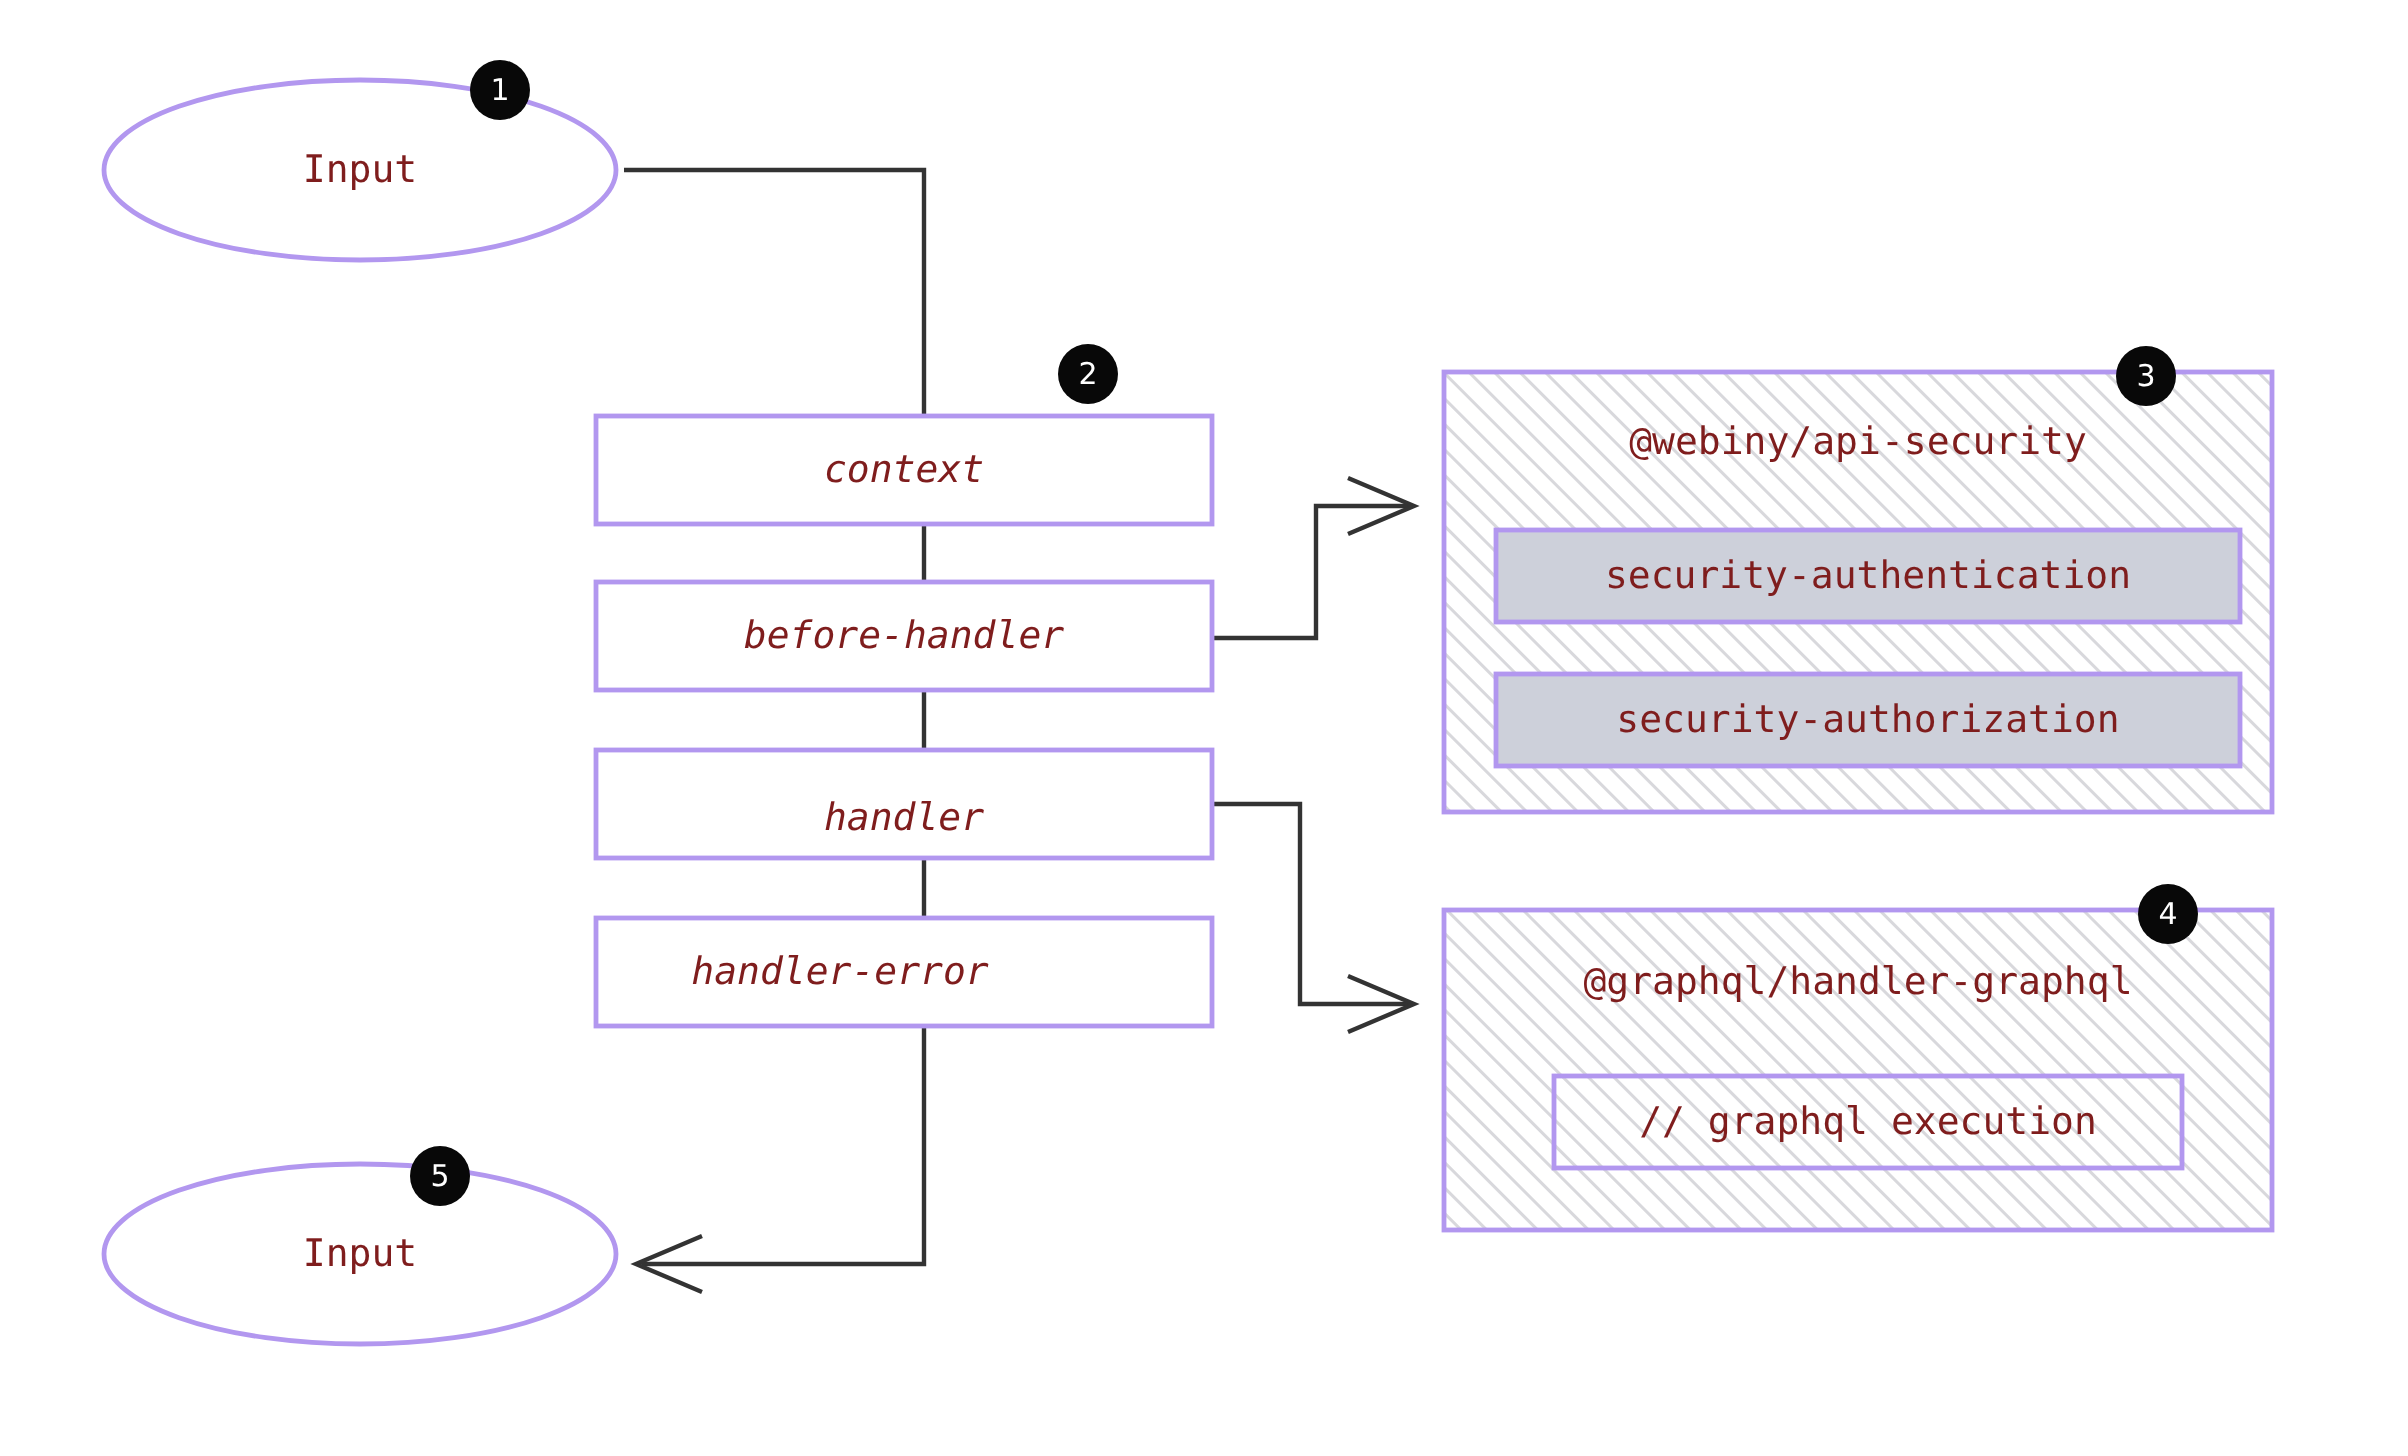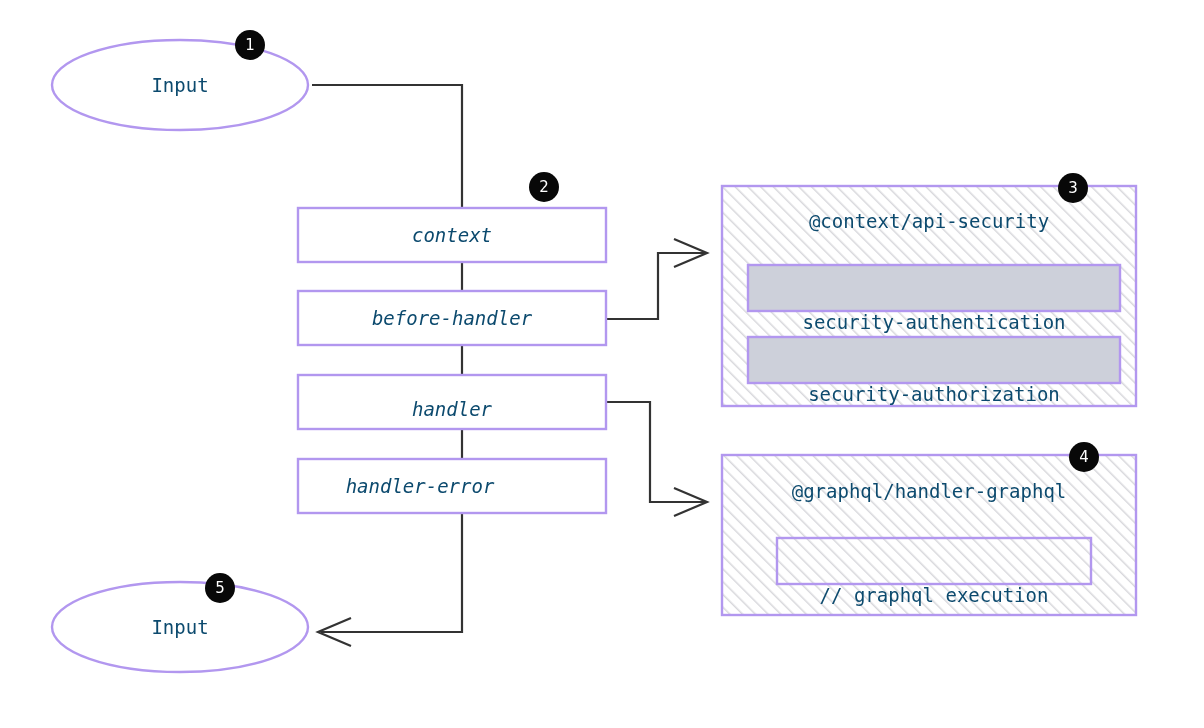--- a/index.html
+++ b/index.html
@@ -25,29 +25,29 @@
     width: 1204px;
     height: 728px;
   }
   
   .node-label {
     position: absolute;
     display: flex;
     align-items: center;
     justify-content: center;
     font-family: "DejaVu Sans Mono", "Liberation Mono", monospace;
-    color: #0c4a6e;
+    color: #7f1d1d;
     white-space: nowrap;
     pointer-events: none;
     letter-spacing: 0px;
   }
   .terminal-label { font-size: 19px; }
   .stage-label    { font-size: 19px; font-style: italic; }
   .panel-title    { font-size: 19px; }
-  .inner-label    { font-size: 19px; margin-top: 34px; }
+  .inner-label    { font-size: 19px; }
   .badge {
     position: absolute;
     width: 30px;
     height: 30px;
     border-radius: 50%;
     background: #080808;
     color: #ffffff;
     display: flex;
     align-items: center;
     justify-content: center;
@@ -114,21 +114,21 @@
   <div class="node-label terminal-label" style="left:52px; top:605px; width:256px; height:44px;">Input</div>
 
   <div class="node-label stage-label" style="left:298px; top:208px; width:308px; height:54px;">context</div>
 
   <div class="node-label stage-label" style="left:298px; top:291px; width:308px; height:54px;">before-handler</div>
 
   <div class="node-label stage-label" style="left:298px; top:375px; width:308px; height:68px;">handler</div>
 
   <div class="node-label stage-label" style="left:298px; top:459px; width:244px; height:54px;">handler-error</div>
 
-  <div class="node-label panel-title" style="left:722px; top:204px; width:414px; height:34px;">@context/api-security</div>
+  <div class="node-label panel-title" style="left:722px; top:204px; width:414px; height:34px;">@webiny/api-security</div>
 
   <div class="node-label inner-label" style="left:748px; top:265px; width:372px; height:46px;">security-authentication</div>
 
   <div class="node-label inner-label" style="left:748px; top:337px; width:372px; height:46px;">security-authorization</div>
 
   <div class="node-label panel-title" style="left:722px; top:474px; width:414px; height:34px;">@graphql/handler-graphql</div>
 
   <div class="node-label inner-label" style="left:777px; top:538px; width:314px; height:46px;">// graphql execution</div>
 
   <div class="badge" style="left:235px; top:30px;">1</div>

